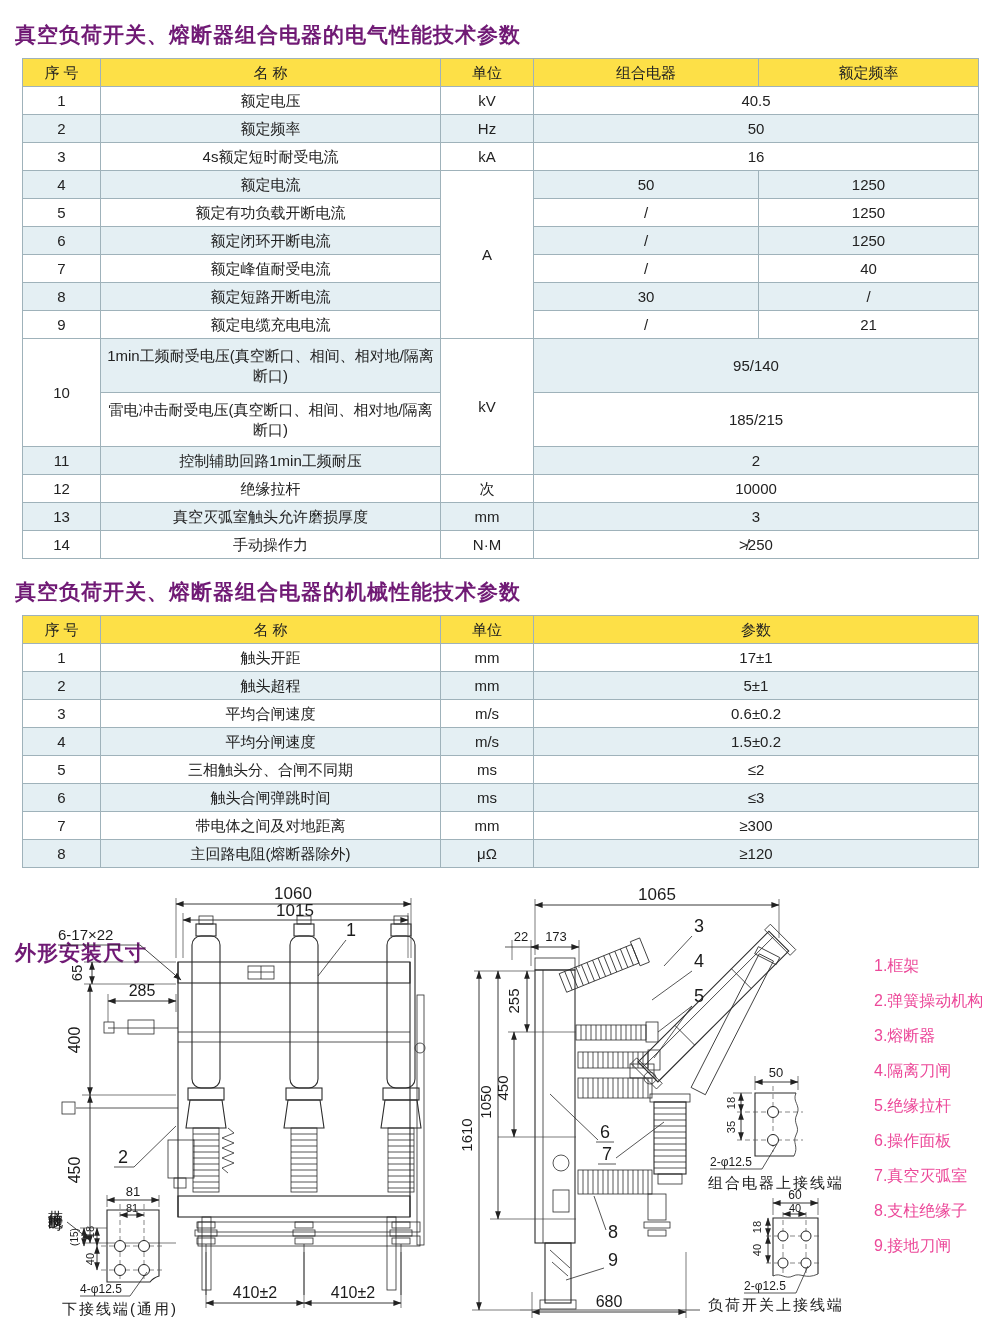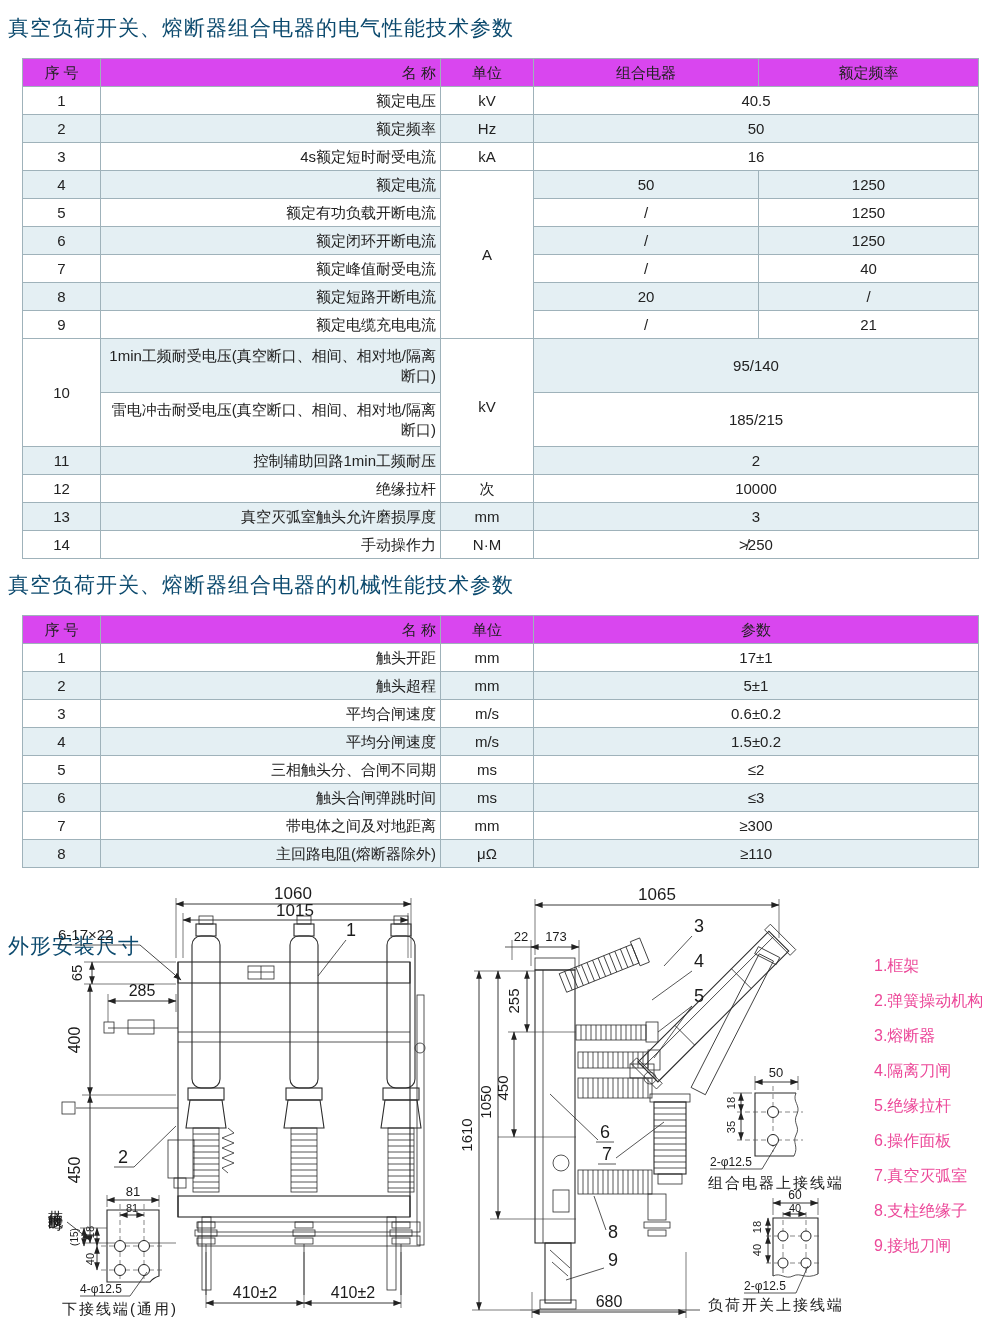--- a/index.html
+++ b/index.html
@@ -1,28 +1,28 @@
 <!DOCTYPE html>
 <html><head>
 <meta charset="utf-8">
 <style>
   html,body{margin:0;padding:0;background:#fff;}
   body{width:1000px;height:1332px;position:relative;font-family:"Liberation Sans","DejaVu Sans",sans-serif;color:#222;}
-  .sec-title{position:absolute;left:8px;margin:0;font-size:21px;font-weight:normal;color:#0c4a6e;letter-spacing:1px;}
+  .sec-title{position:absolute;left:8px;margin:7px;font-size:21px;font-weight:bold;color:#701a75;letter-spacing:1px;}
   #title1{top:14px;}
   #title2{top:571px;}
   #title3{top:932px;}
   table.spec{position:absolute;left:22px;width:956px;border-collapse:collapse;table-layout:fixed;}
   #table1{top:58px;}
   #table2{top:615px;}
   .spec td{border:1px solid #9fb2ba;font-size:15px;color:#222;height:27px;padding:0 4px;text-align:center;line-height:1.3;}
   .spec tr.tall td{height:53px;}
-  .spec td.nm{text-align:right;}
+  .spec td.nm{text-align:center;}
   .spec tr.alt{background:#e4eff3;}
-  .spec tr.hdr{background:#d946ef;}
+  .spec tr.hdr{background:#fde047;}
   .spec td.wh{background:#fff;}
   .spec{border:1px solid #86979f;}
   #legend{position:absolute;left:874px;top:948px;width:126px;}
   #legend .li{font-size:16px;color:#ec4899;height:35px;line-height:35px;white-space:nowrap;}
   svg text{fill:#1b1b1b;}
   .o{fill:none;stroke:#2b2b2b;stroke-width:1.1;}
   .t{fill:none;stroke:#2b2b2b;stroke-width:0.8;}
   .f{fill:none;stroke:#2b2b2b;stroke-width:0.8;}
   .xl{fill:none;stroke:#444;stroke-width:0.7;}
   .dl{fill:none;stroke:#222;stroke-width:0.9;marker-start:url(#ar);marker-end:url(#ar);}
@@ -95,21 +95,21 @@
   </tr>
   <tr>
     <td>7</td>
     <td class="nm">额定峰值耐受电流</td>
     <td>/</td>
     <td>40</td>
   </tr>
   <tr class="alt">
     <td>8</td>
     <td class="nm">额定短路开断电流</td>
-    <td>20</td>
+    <td>30</td>
     <td>/</td>
   </tr>
   <tr>
     <td>9</td>
     <td class="nm">额定电缆充电电流</td>
     <td>/</td>
     <td>21</td>
   </tr>
   <tr class="alt tall">
     <td rowspan="2" class="wh">10</td>
@@ -202,21 +202,21 @@
   <tr>
     <td>7</td>
     <td class="nm">带电体之间及对地距离</td>
     <td>mm</td>
     <td>≥300</td>
   </tr>
   <tr class="alt">
     <td>8</td>
     <td class="nm">主回路电阻(熔断器除外)</td>
     <td>μΩ</td>
-    <td>≥110</td>
+    <td>≥120</td>
   </tr>
 </tbody>
   </table>
 
 <h2 class="sec-title" id="title3">外形安装尺寸</h2>
 
 <svg width="1000" height="1332" viewBox="0 0 1000 1332" style="position:absolute;left:0;top:0;">
   <defs>
     <marker id="ar" markerWidth="10" markerHeight="8" refX="8.5" refY="4" orient="auto-start-reverse">
       <path d="M0,0.8 L9,4 L0,7.2 Z" fill="#222"></path>

